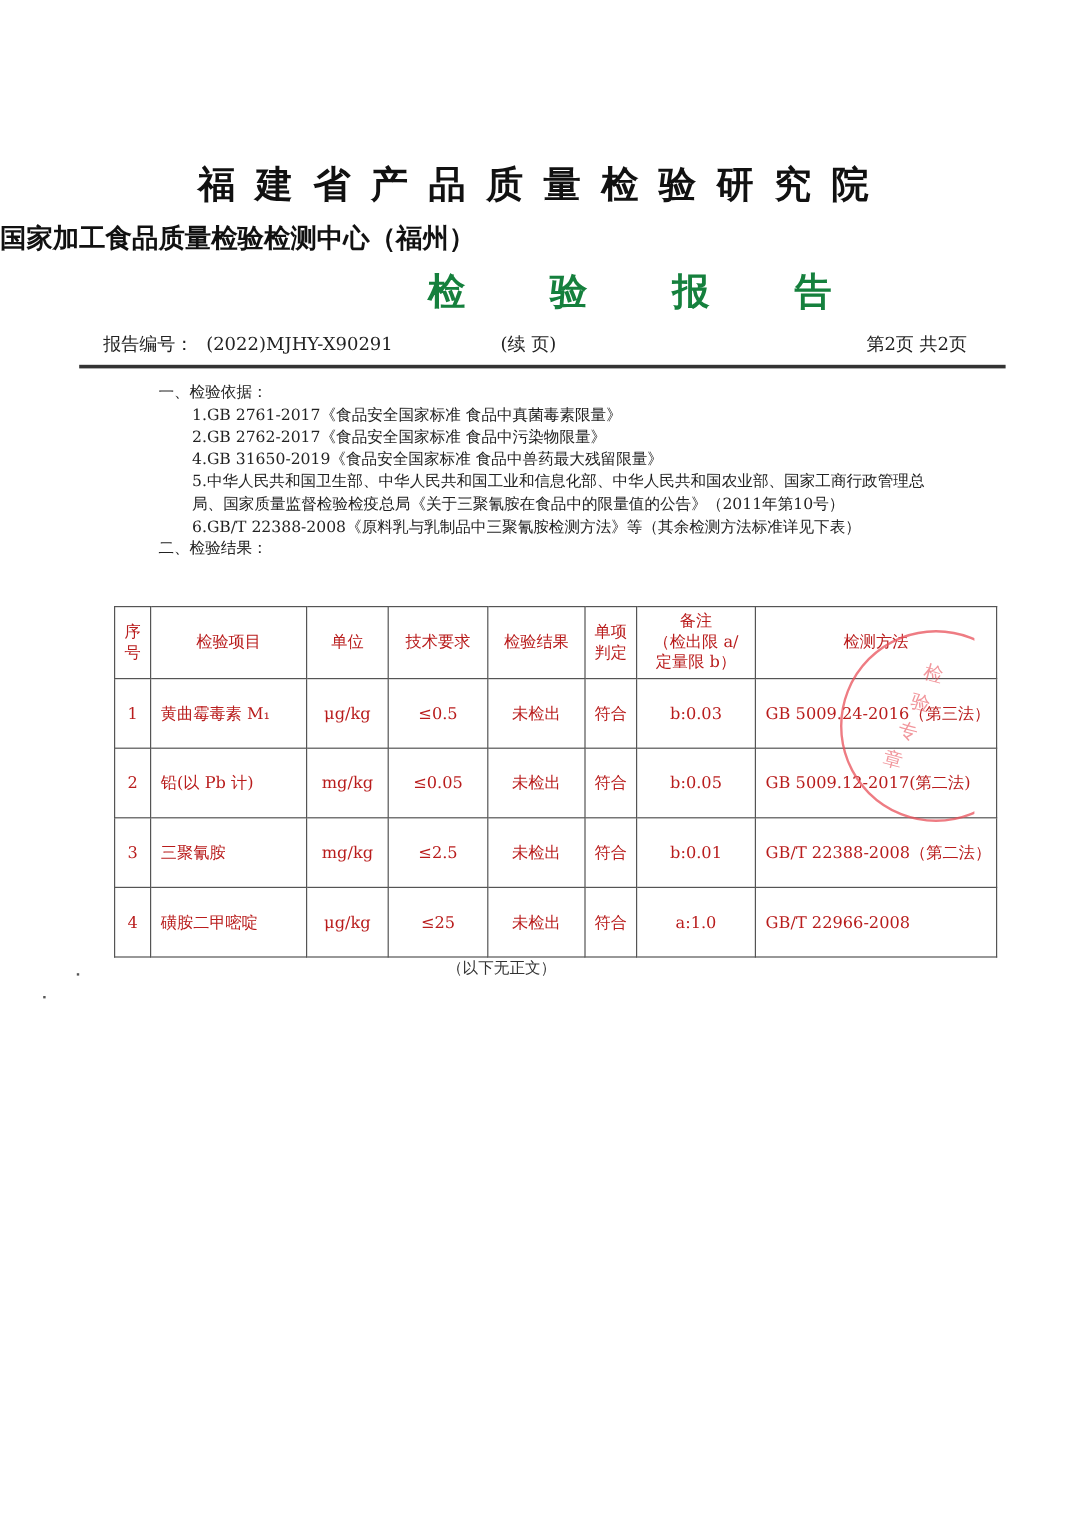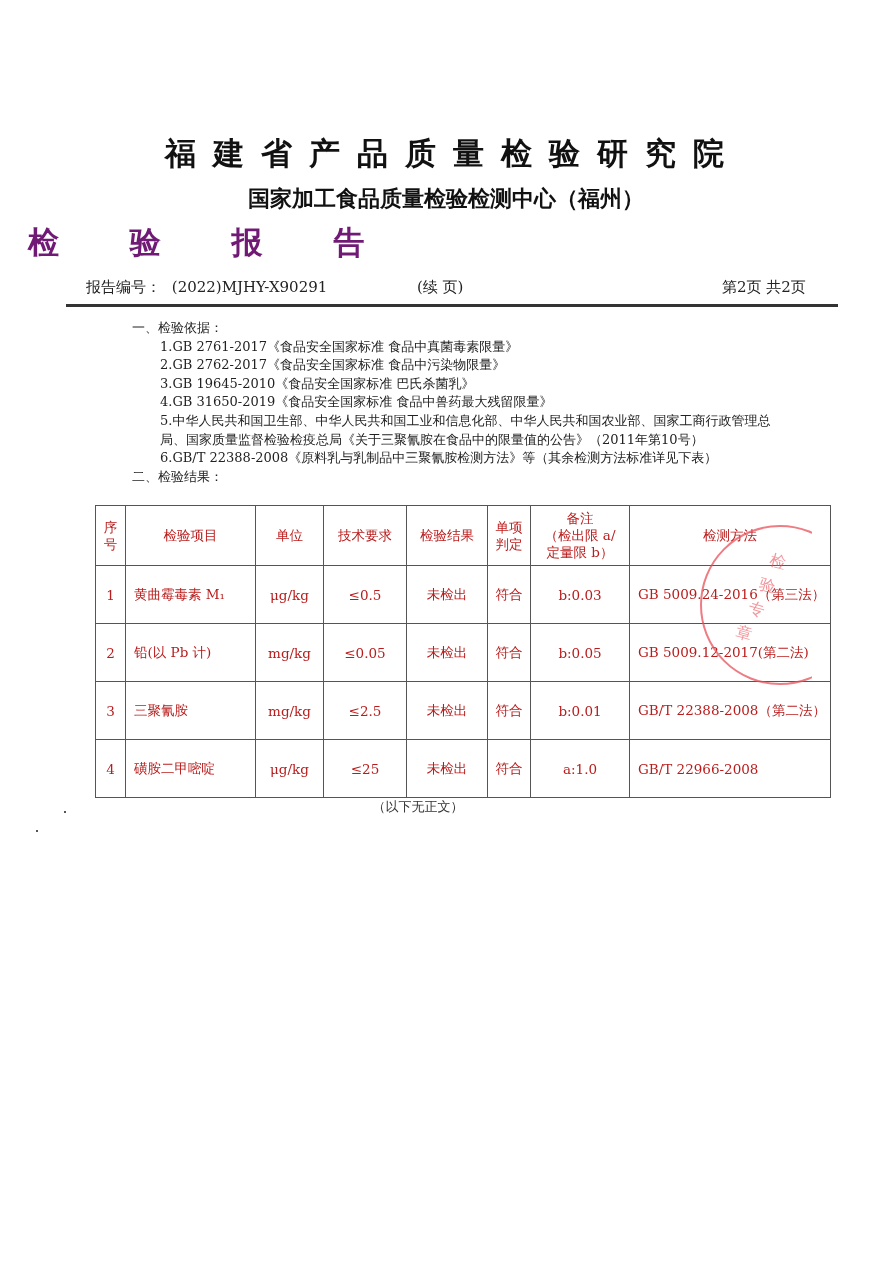--- a/index.html
+++ b/index.html
@@ -9,28 +9,28 @@
     color: #1a1a1a;
   }
   .abs { position: absolute; }
   .title1 {
     left: 0; width: 892px; top: 133px; text-align: center;
     font-family: "DejaVu Sans", sans-serif; font-weight: bold;
     font-size: 31px; letter-spacing: 17px; color: #111;
     padding-left: 14px; box-sizing: border-box;
   }
   .title2 {
-    left: 0; width: 892px; top: 184px; text-align: center;
+    left: 0; width: 892px; top: 184px; 
     font-family: "DejaVu Sans", sans-serif; font-weight: bold;
     font-size: 22px; letter-spacing: 0px; color: #111;
   }
   .title3 {
-    left: 0; width: 723px; top: 222px; text-align: left;
+    left: 0; width: 723px; top: 222px; text-align: right;
     font-family: "DejaVu Sans", sans-serif; font-weight: bold;
-    font-size: 31px; letter-spacing: 30px; color: #701a75;
+    font-size: 31px; letter-spacing: 30px; color: #15803d;
     padding-left: 28px; box-sizing: border-box;
   }
   .hdr { top: 278px; font-size: 15px; color: #222; }
   .hdr-label { left: 66px; margin-left: 20px; }
   .hdr-cont { left: 417px; }
   .hdr-page { left: 722px; }
   .rule { left: 66px; top: 304px; width: 772px; height: 3px; background: #333; }
   .basis { left: 132px; top: 319px; font-size: 13px; line-height: 18.6px; color: #222; }
   .basis .line { white-space: nowrap; }
   .basis .indent { padding-left: 28px; }
@@ -72,21 +72,20 @@
   <span style="margin-left:6px;">(2022)MJHY-X90291</span>
 </div>
 <div class="abs hdr hdr-cont">(续 页)</div>
 <div class="abs hdr hdr-page">第2页  共2页</div>
 <div class="abs rule"></div>
 
 <div class="abs basis">
   <div class="line">一、检验依据：</div>
   <div class="line indent">1.GB 2761-2017《食品安全国家标准 食品中真菌毒素限量》</div>
   <div class="line indent">2.GB 2762-2017《食品安全国家标准 食品中污染物限量》</div>
-  <div class="line indent">3.GB 19645-2010《食品安全国家标准 巴氏杀菌乳》</div>
   <div class="line indent">4.GB 31650-2019《食品安全国家标准 食品中兽药最大残留限量》</div>
   <div class="wrap">5.中华人民共和国卫生部、中华人民共和国工业和信息化部、中华人民共和国农业部、国家工商行政管理总局、国家质量监督检验检疫总局《关于三聚氰胺在食品中的限量值的公告》（2011年第10号）</div>
   <div class="line indent">6.GB/T 22388-2008《原料乳与乳制品中三聚氰胺检测方法》等（其余检测方法标准详见下表）</div>
   <div class="line">二、检验结果：</div>
 </div>
 
 <table class="results">
   <tbody>
       <tr>
     <th style="width:21px;"><span style="display:inline-block;width:14px;">序号</span></th>

